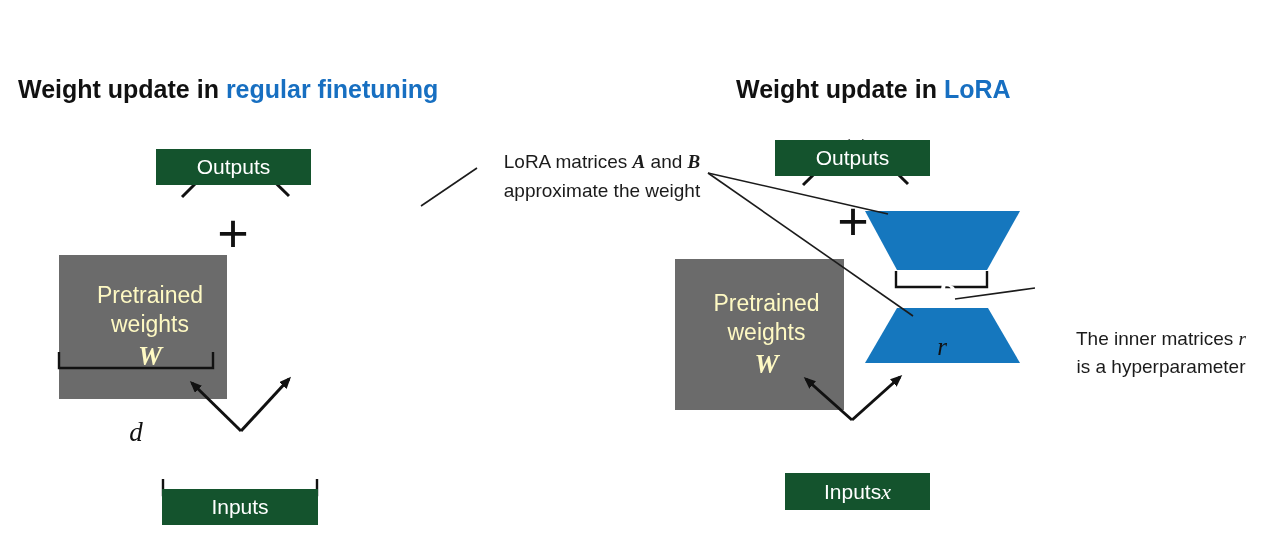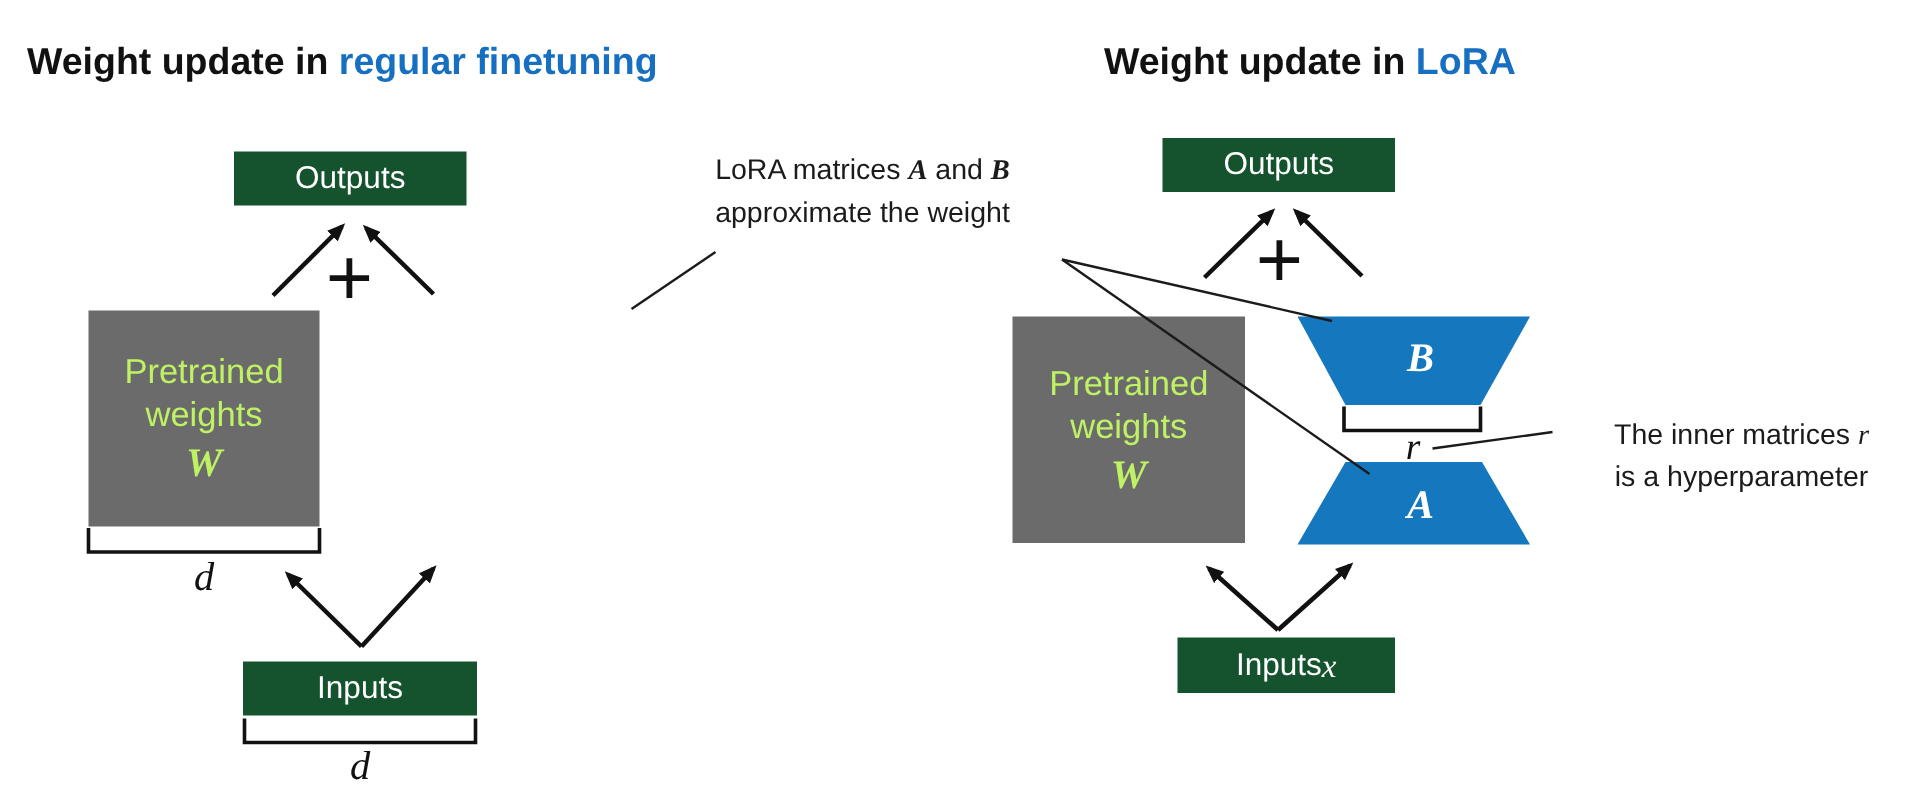--- a/index.html
+++ b/index.html
@@ -1,29 +1,29 @@
 <!DOCTYPE html>
 <html><head>
 <meta charset="utf-8">
 <style>
   html,body{margin:0;padding:0;background:#ffffff;}
   #canvas{
     position:relative;width:1280px;height:538px;background:#ffffff;overflow:hidden;
     font-family:"Liberation Sans",sans-serif;color:#111;
   }
-  .abs{position:absolute;}
+  .abs{position:absolute;margin-top:48px;}
   .title{font-size:25px;font-weight:700;white-space:nowrap;letter-spacing:0;}
   .title .hl{color:#176FC1;}
   .bar{
     background:#14532d;color:#fff;display:flex;align-items:center;justify-content:center;
     font-size:21px;z-index:3;
   }
   .bigbox{
     display:flex;flex-direction:column;align-items:center;justify-content:center;
-    color:#bef264;text-align:center;z-index:1;
+    color:#fef9c3;text-align:center;z-index:1;padding-left:14px;
   }
   .bigbox .w{font-size:23px;line-height:29px;}
   .gray{background:#6B6B6B;}
   .blue{background:#1577BE;}
   .math{font-family:"Liberation Serif",serif;font-style:italic;}
   .math-up{font-family:"Liberation Serif",serif;font-style:normal;}
   .mbold{font-weight:700;}
   .sym{font-size:27px;line-height:34px;}
   .dimlabel{font-size:27px;display:flex;align-items:center;justify-content:center;z-index:3;}
   .plus{
@@ -101,21 +101,21 @@
 
   <div class="abs matlabel math mbold" style="left:917px;top:314px;width:60px;height:44px;">
     <span>A</span>
   </div>
 
   <div class="abs bar" style="left:785px;top:425px;width:145px;height:37px;">
     <span>Inputs </span>
       <span class="math" style="font-size:22px;">x</span>
   </div>
 
-  <div class="abs ann ann-lora" style="left:453px;top:99px;width:244px;">
+  <div class="abs ann ann-lora" style="left:480px;top:99px;width:244px;">
     <div><span>LoRA matrices </span><span class="math mbold">A</span><span> and </span><span class="math mbold">B</span></div>
     <div>approximate the weight</div>
   </div>
 
   <div class="abs ann ann-rank" style="left:1040px;top:277px;width:242px;">
     <div><span>The inner matrices </span><span class="math">r</span></div>
     <div>is a hyperparameter</div>
   </div>
 
   <svg class="layer" width="1280" height="538" viewBox="0 0 1280 538">

